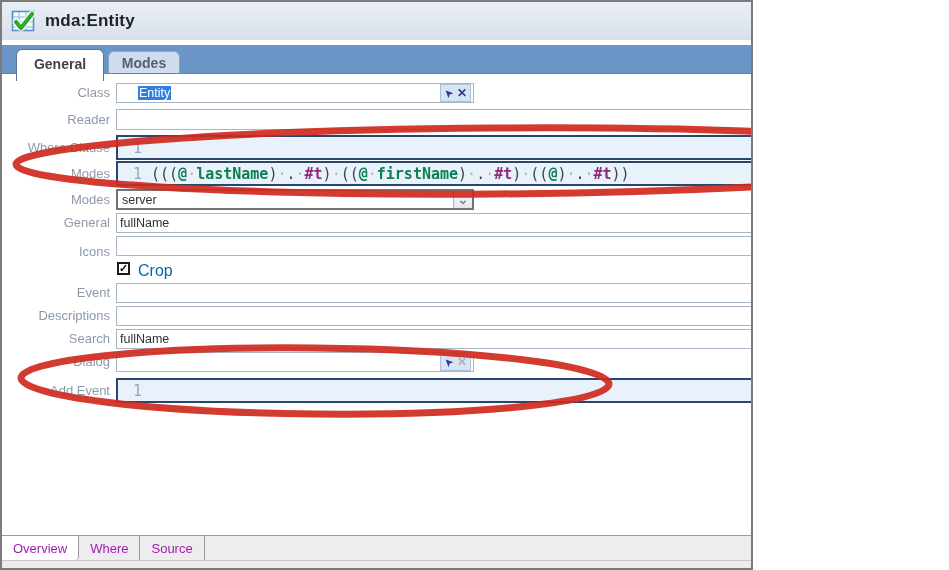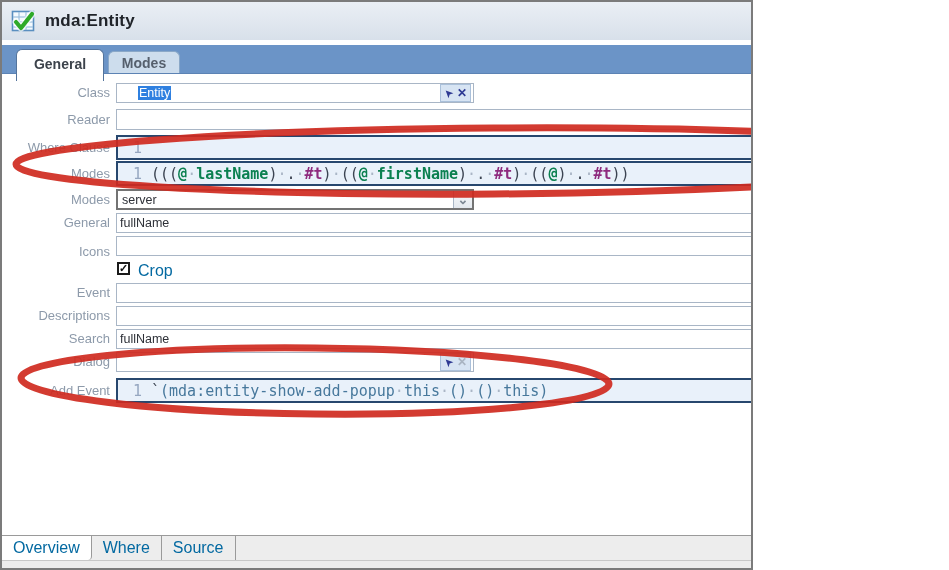--- a/index.html
+++ b/index.html
@@ -50,21 +50,21 @@
   .checkbox{position:absolute;left:115px;width:13px;height:13px;box-sizing:border-box;border:2px solid #1a1a1a;background:#fff;display:flex;align-items:center;justify-content:center;font-size:11px;font-weight:bold;color:#111;line-height:1;}
   .crop-label{position:absolute;left:136px;font-size:16px;color:#0369a1;}
 
   
   .red-overlay{position:absolute;inset:0;width:949px;height:570px;pointer-events:none;z-index:40;}
   .red-overlay ellipse{fill:none;stroke:#cf2a1f;stroke-width:7;stroke-linecap:round;opacity:.92;}
 
   
   .bottom{position:absolute;left:0;right:0;bottom:0;height:32px;border-top:1px solid #9a9a9a;background:#ededed;}
   .btab-row{display:flex;height:24px;border-bottom:1px solid #c8c8c8;}
-  .btab{padding:0 11px;font-size:16px;color:#0369a1;display:flex;align-items:center;border-right:1px solid #9a9a9a;background:#ededed;cursor:default;}
+  .btab{padding:0 11px;font-size:13px;color:#a21caf;display:flex;align-items:center;border-right:1px solid #9a9a9a;background:#ededed;cursor:default;}
   .btab.active{background:#fff;border-bottom-right-radius:4px;}
 
   .title-icon svg{display:block;}
 </style>
 </head>
 <body>
 
 <div class="window">
 
   <div class="titlebar">
@@ -200,21 +200,20 @@
         <span class="picker-arrow">➤</span>
         <span class="x-icon disabled">✕</span>
       </span>
     </div>
   </div>
 
   <div class="row" style="top:376px">
     <span class="lbl" style="top:5px">Add Event</span>
     <div class="code-editor" style="top:0;height:25px">
       <span class="ln">1</span>
-      <span class="code"><span class="tk-p">`</span><span class="tk-fn">(</span><span class="tk-fn">mda:entity-show-add-popup</span><span class="tk-ws">·</span><span class="tk-fn">this</span><span class="tk-ws">·</span><span class="tk-fn">()</span><span class="tk-ws">·</span><span class="tk-fn">()</span><span class="tk-ws">·</span><span class="tk-fn">this</span><span class="tk-fn">)</span></span>
       <span class="editor-split split-add"></span>
     </div>
   </div>
 
   <svg class="red-overlay">
     <ellipse cx="492" cy="159" rx="478" ry="33" transform="rotate(-0.4 492 159)"></ellipse>
     <ellipse cx="313" cy="379" rx="294" ry="33" transform="rotate(0.6 313 379)"></ellipse>
   </svg>
 
   <div class="bottom">

